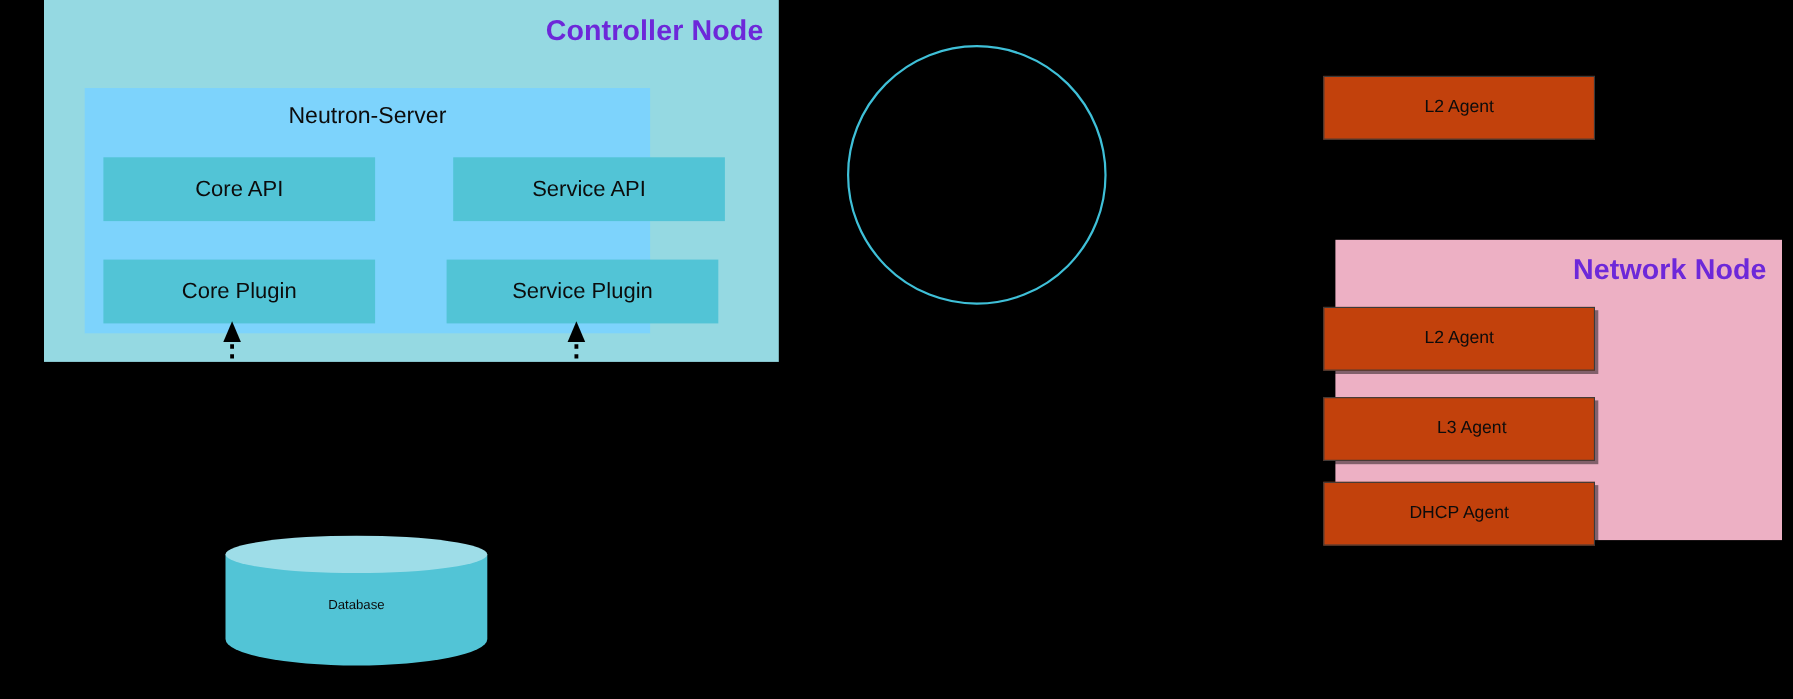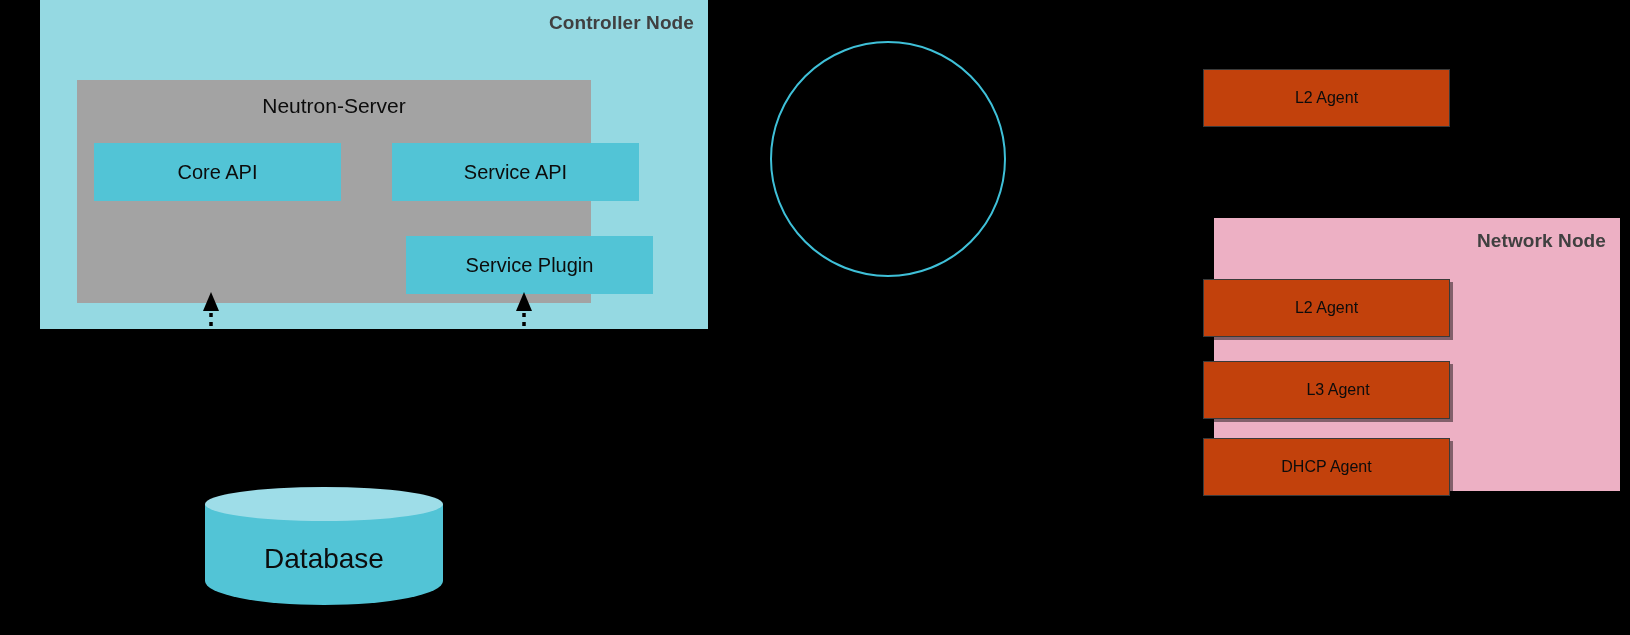--- a/index.html
+++ b/index.html
@@ -23,54 +23,54 @@
     left: 40px;
     top: 0px;
     width: 668px;
     height: 329px;
     background: #95D9E2;
   }
   .node-title {
     position: absolute;
     right: 14px;
     top: 12px;
-    font-size: 19px;
+    font-size: 26px;
     font-weight: bold;
-    color: #404040;
+    color: #6d28d9;
     letter-spacing: 0.1px;
     white-space: nowrap;
   }
   .neutron-server {
     position: absolute;
     left: 37px;
     top: 80px;
     width: 514px;
     height: 223px;
-    background: #a3a3a3;
+    background: #7dd3fc;
   }
   .neutron-server-title {
     position: absolute;
     left: 0;
     right: 0;
     top: 14px;
     text-align: center;
     font-size: 21px;
     color: #0c0c0c;
   }
   .api-box {
     position: absolute;
     background: #52C4D6;
     display: flex;
     align-items: center;
     justify-content: center;
     font-size: 20px;
     color: #0c0c0c;
   }
   .core-api      { left: 17px;  top: 63px;  width: 247px; height: 58px; text-align: center; }
-  .service-api   { left: 315px; top: 63px;  width: 247px; height: 58px; }
+  .service-api   { left: 335px; top: 63px;  width: 247px; height: 58px; }
   .core-plugin   { left: 17px;  top: 156px; width: 247px; height: 58px; }
   .service-plugin{ left: 329px; top: 156px; width: 247px; height: 58px; }
 
   
   .up-arrow {
     position: absolute;
     width: 22px;
     height: 44px;
   }
   .arrow-core    { left: 200px; top: 291px; }
@@ -109,21 +109,21 @@
     left: 0; top: 0;
     width: 238px; height: 34px;
     background: #9EDDE8;
     border-radius: 50%;
   }
   .db-label {
     position: absolute;
     left: 0; right: 0;
     top: 56px;
     text-align: center;
-    font-size: 28px;
+    font-size: 12px;
     color: #0c0c0c;
   }
 
   
   .pink-node {
     position: absolute;
     background: #EDB0C4;
   }
   .compute-node { left: 1214px; top: 0px;   width: 406px; height: 143px; }
   .network-node { left: 1214px; top: 218px; width: 406px; height: 273px; text-align: right; }
@@ -153,20 +153,21 @@
   <div class="controller-node">
     <div class="node-title">Controller Node</div>
 
     <div class="neutron-server">
       <div class="neutron-server-title">Neutron-Server</div>
 
       <div class="api-box core-api">Core API</div>
 
       <div class="api-box service-api">Service API</div>
 
+      <div class="api-box core-plugin">Core Plugin</div>
 
       <div class="api-box service-plugin">Service Plugin</div>
     </div>
   </div>
 
   <svg class="up-arrow arrow-core" viewBox="0 0 22 44">
     <line x1="11" y1="44" x2="11" y2="16" stroke="#000000" stroke-width="3.5" stroke-dasharray="4,5"></line>
     <polygon points="11,1 3,20 19,20" fill="#000000"></polygon>
   </svg>
 

